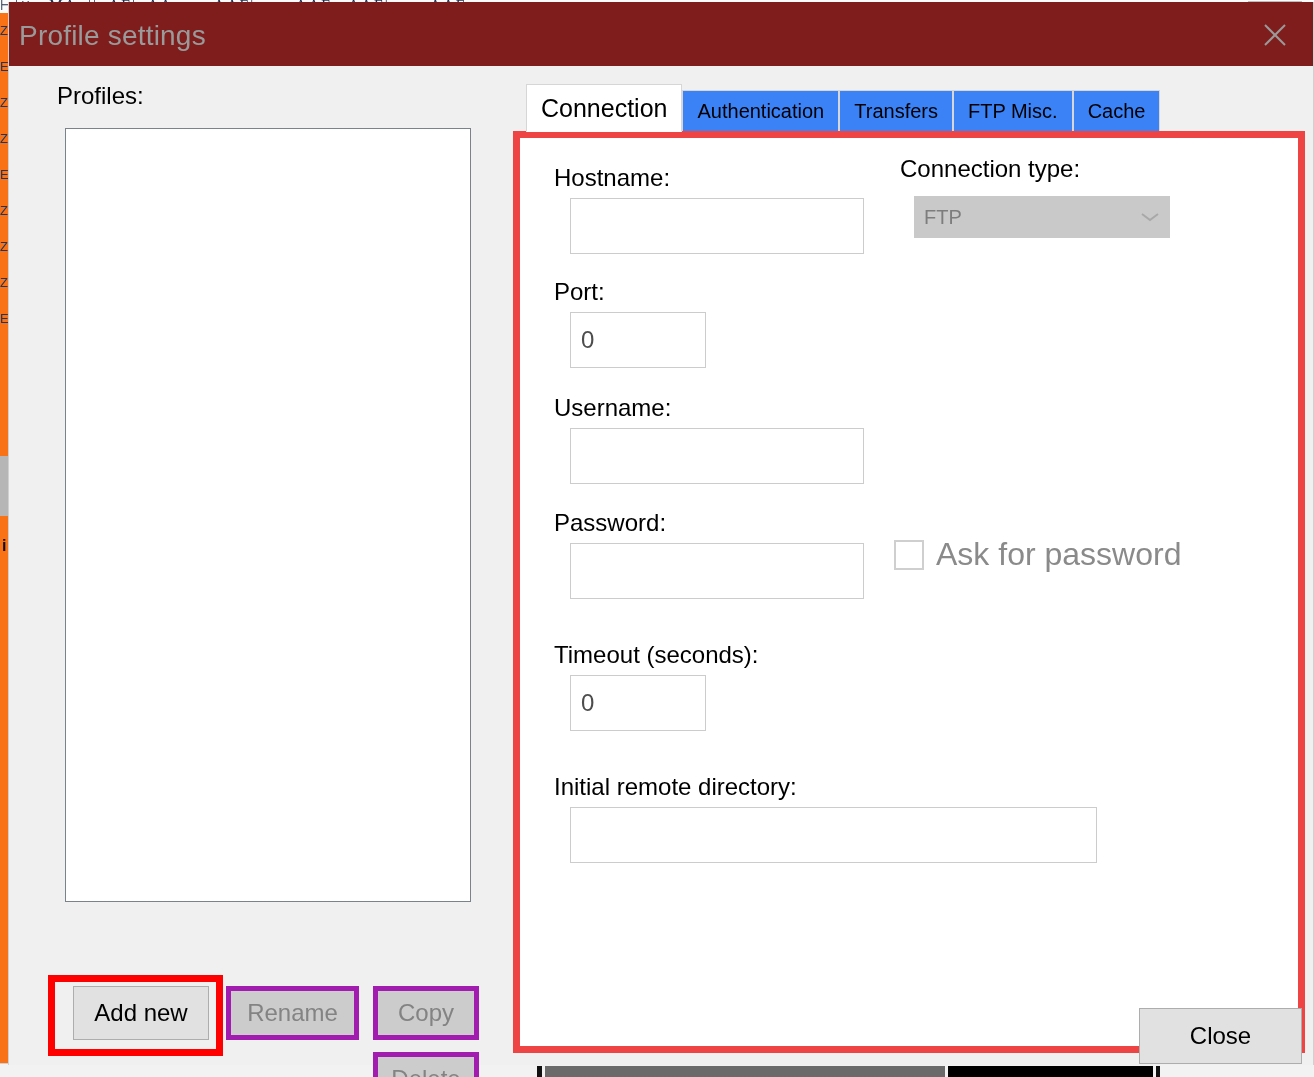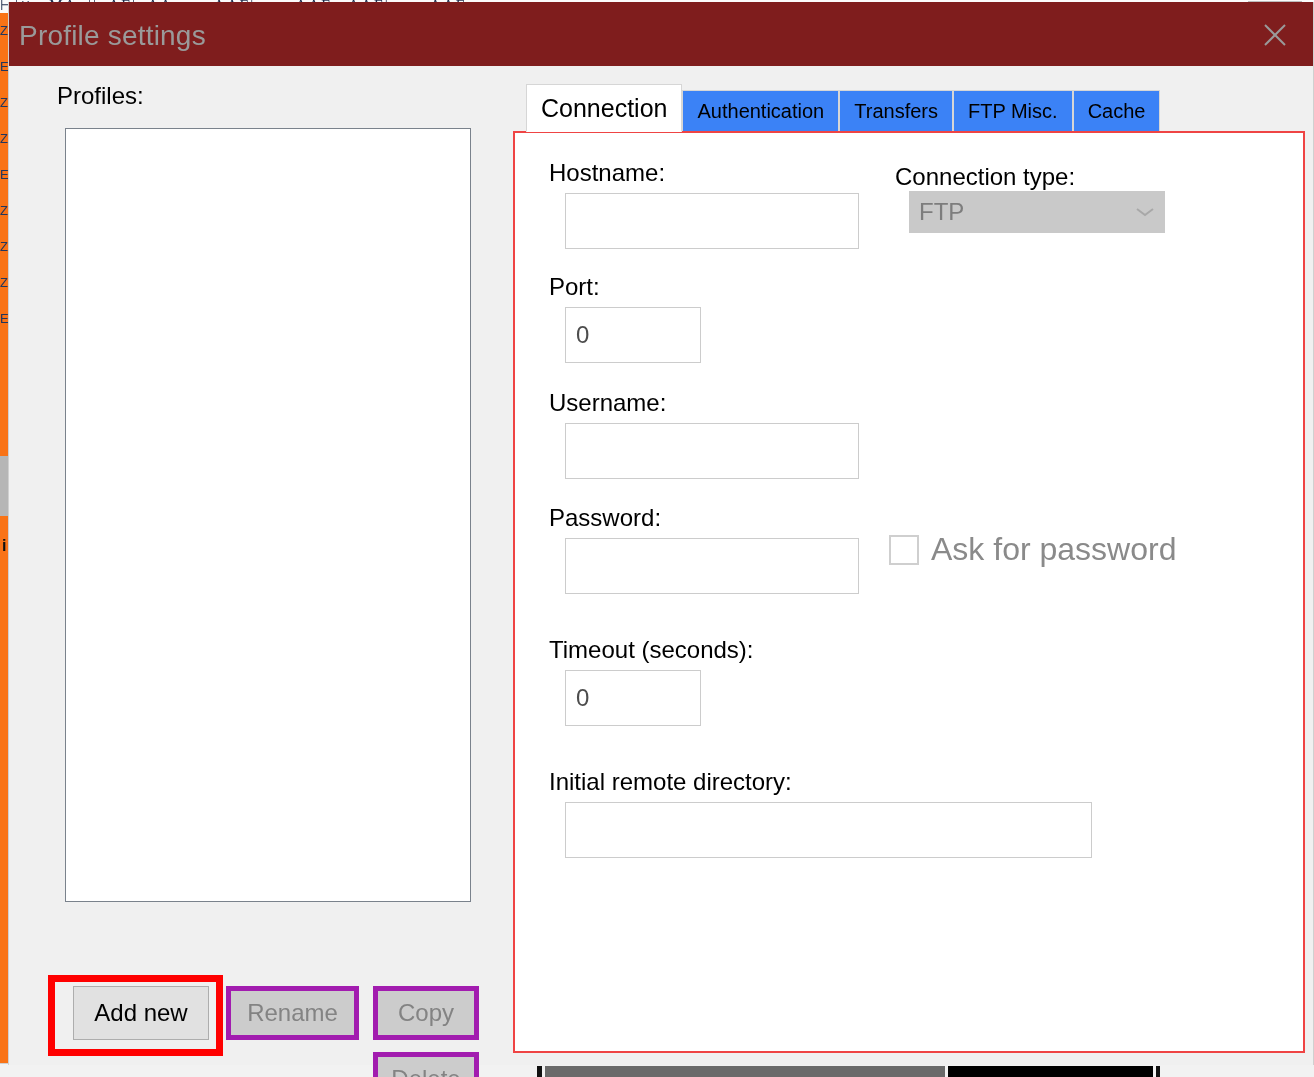--- a/index.html
+++ b/index.html
@@ -222,21 +222,21 @@
     font-size: 25px;
     z-index: 3;
     position: relative;
   }
 
   #tabpanel {
     position: absolute;
     left: 504px; top: 65px;
     width: 792px; height: 922px;
     background: #ffffff;
-    border: 2px solid #ef4444;
+    border: 7px solid #ef4444;
     box-sizing: border-box;
   }
 
   .field-label {
     position: absolute;
     font-size: 24px;
     color: #000;
     white-space: nowrap;
   }
   .text-input {
@@ -247,34 +247,34 @@
     font-family: "Liberation Sans", sans-serif;
     font-size: 24px;
     color: #4d4d4d;
     padding: 0 10px;
     outline: none;
   }
 
   
   #lbl-hostname   { left: 34px;  top: 26px; }
   #inp-hostname   { left: 50px;  top: 60px;  width: 294px; height: 56px; }
-  #lbl-conntype   { left: 380px; top: 30px; }
+  #lbl-conntype   { left: 380px; top: 17px; }
   #dd-conntype    {
     position: absolute;
     left: 394px; top: 58px;
     width: 256px; height: 42px;
     background: #c9c9c9;
     border: none;
     box-sizing: border-box;
     display: flex;
     align-items: center;
     cursor: default;
   }
   #dd-conntype .dd-value {
-    font-size: 24px;
+    font-size: 20px;
     color: #7d7d7d;
     padding-left: 10px;
     flex: 1;
   }
   #dd-conntype .dd-arrow {
     width: 40px;
     display: flex;
     align-items: center;
     justify-content: center;
   }
@@ -418,15 +418,18 @@
         <span id="chk-ask-label">Ask for password</span>
       </div>
 
       <div id="lbl-timeout" class="field-label">Timeout (seconds):</div>
       <input id="inp-timeout" class="text-input" type="text" value="0" style="">
 
       <div id="lbl-remotedir" class="field-label">Initial remote directory:</div>
       <input id="inp-remotedir" class="text-input" type="text" value="" style="">
     </div>
 
+    <div id="btn-close" class="btn btn-enabled">
+      <span>Close</span>
+    </div>
 
   </div>
 </div>
 
 </body></html>

